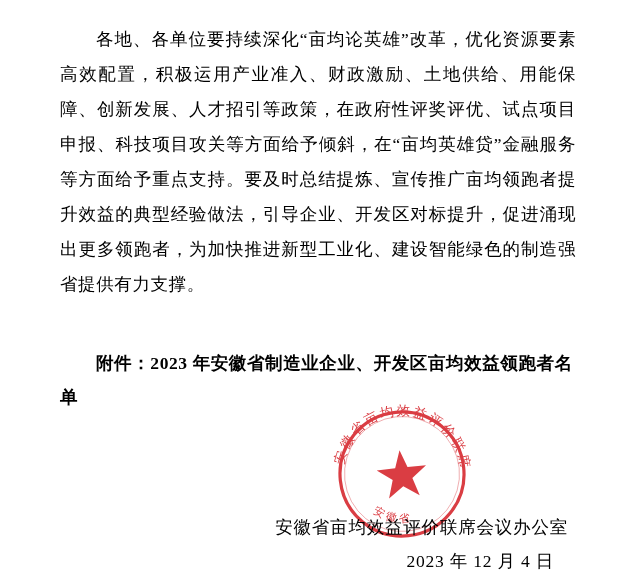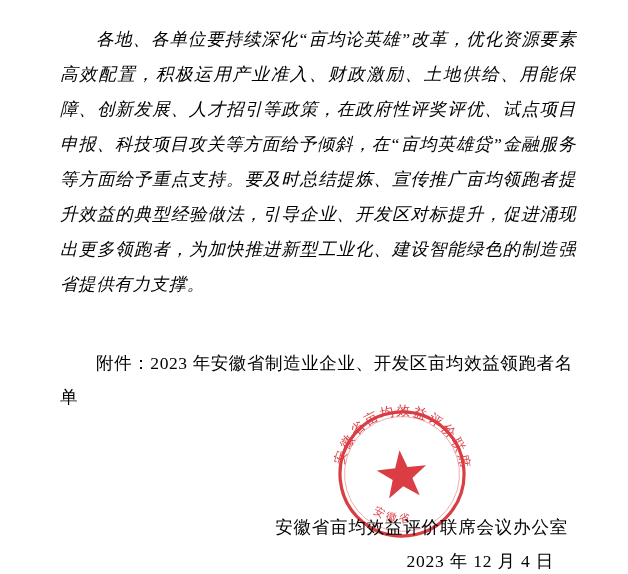--- a/index.html
+++ b/index.html
@@ -23,28 +23,28 @@
     padding: 22px 52px 0 60px;
   }
   .body-text {
     font-size: 17.5px;
     line-height: 35px;
     text-align: justify;
     text-justify: inter-ideograph;
     letter-spacing: 0.6px;
     text-indent: 36px;
     margin: 0;
-    font-style: italic;
   }
   .attachment {
     margin-top: 44px;
     font-size: 17.5px;
     line-height: 34px;
     letter-spacing: 0.6px;
     text-indent: 36px;
+    font-weight: bold;
   }
   .signature-block {
     margin-top: 96px;
     text-align: right;
     padding-right: 8px;
     position: relative;
     z-index: 1;
   }
   .sig-line {
     font-size: 17.5px;

